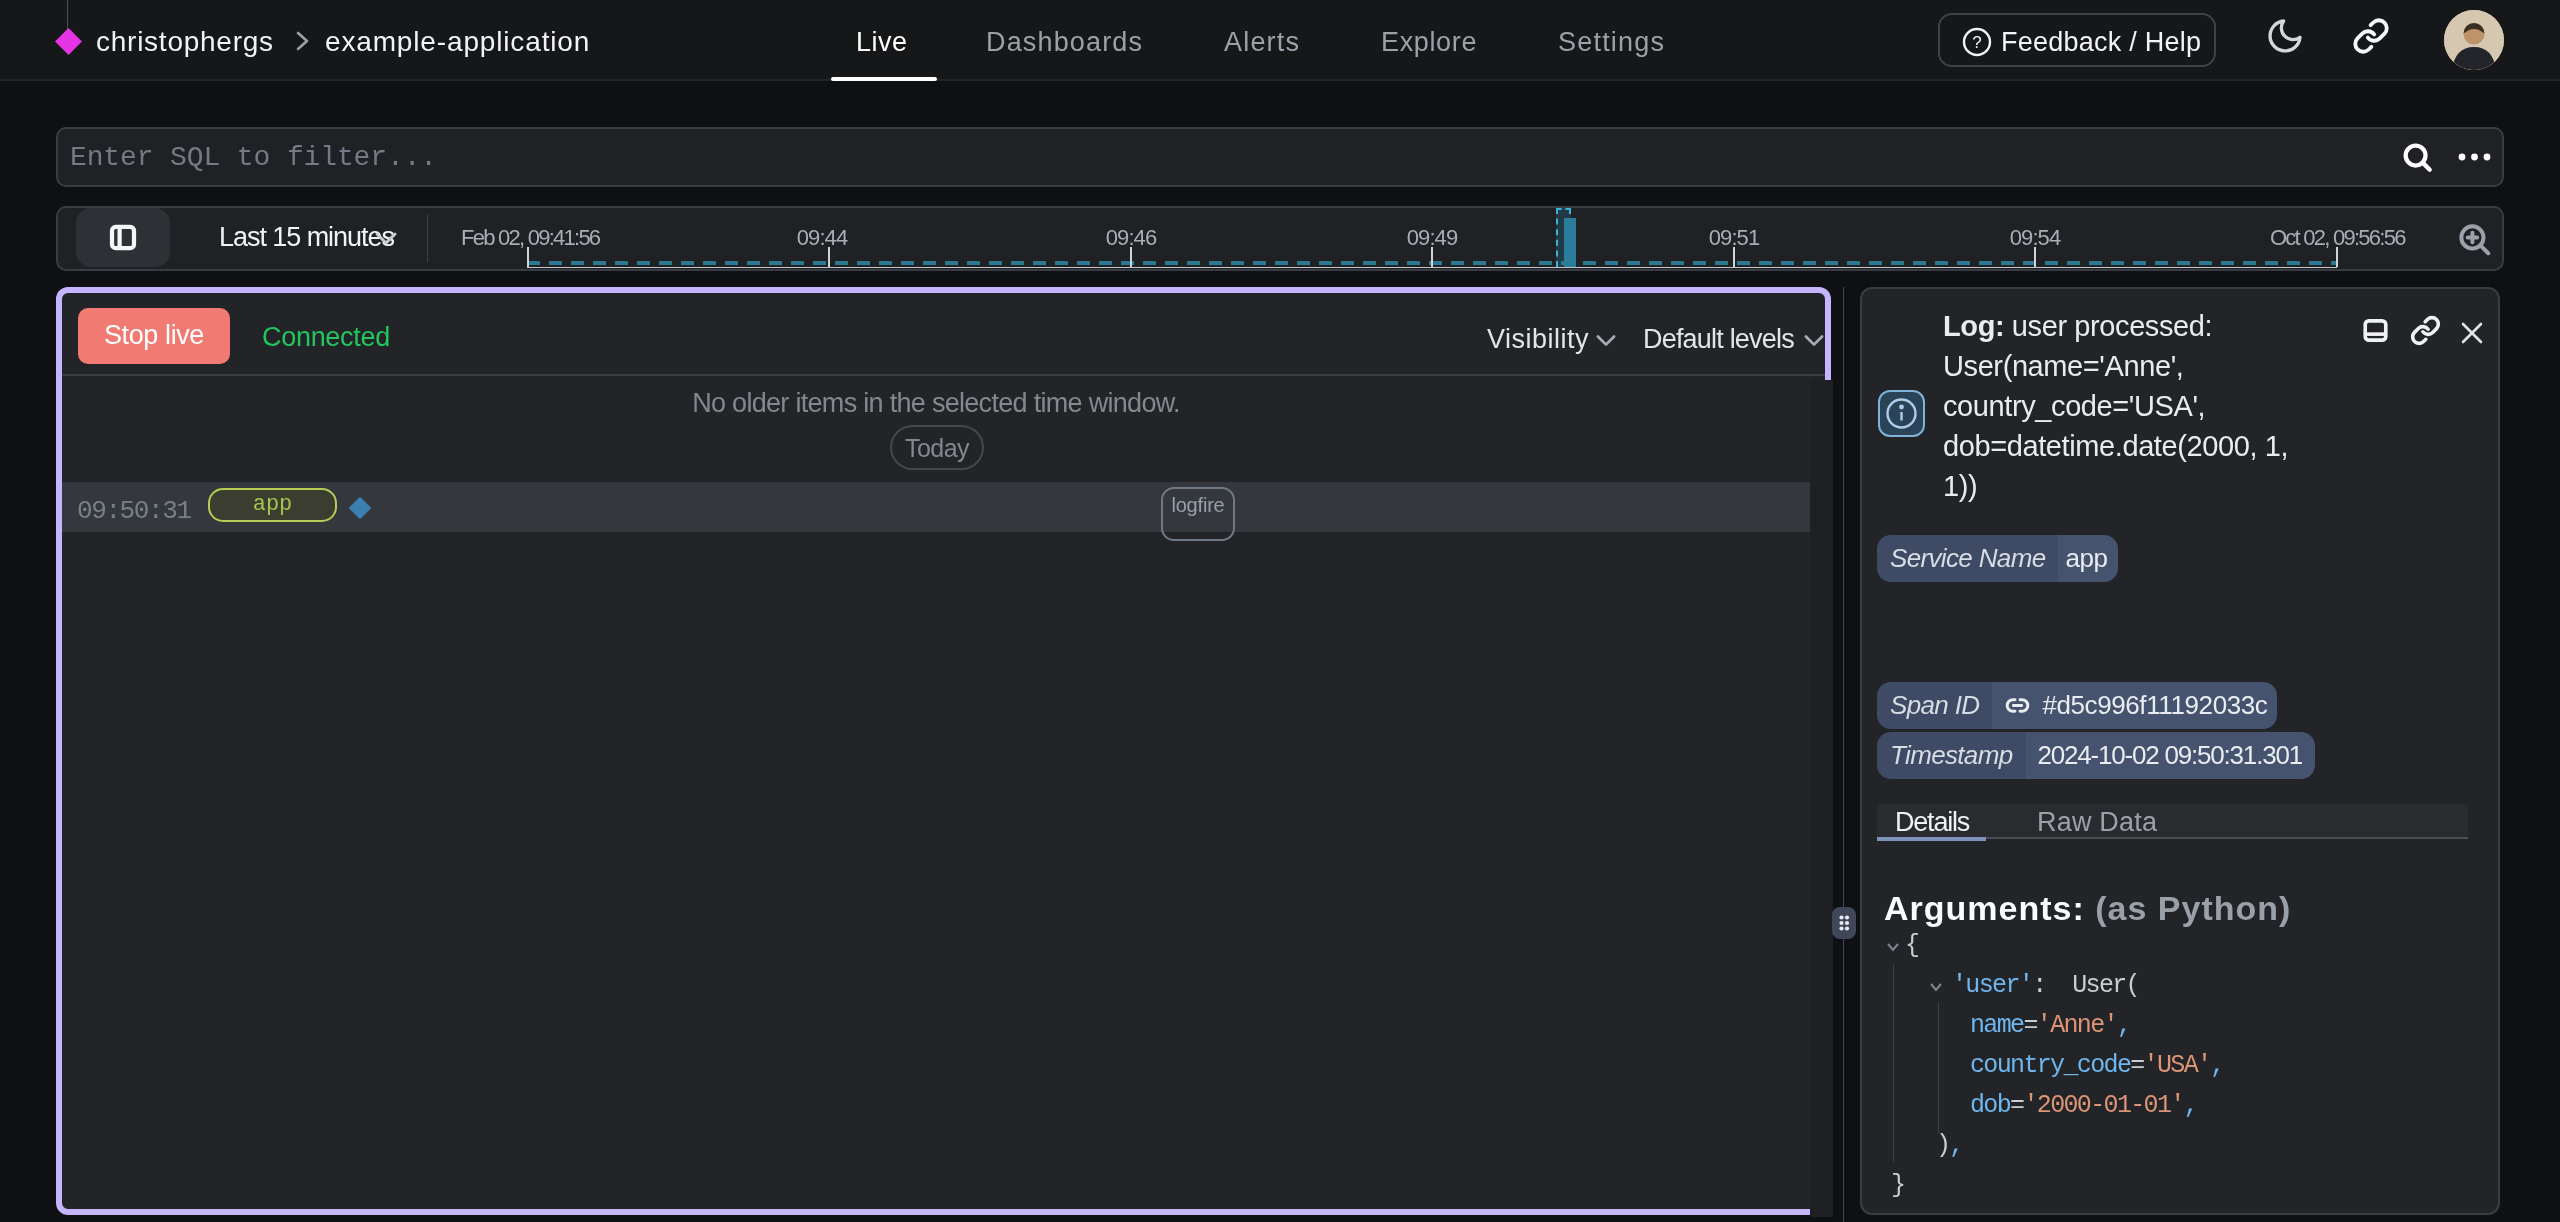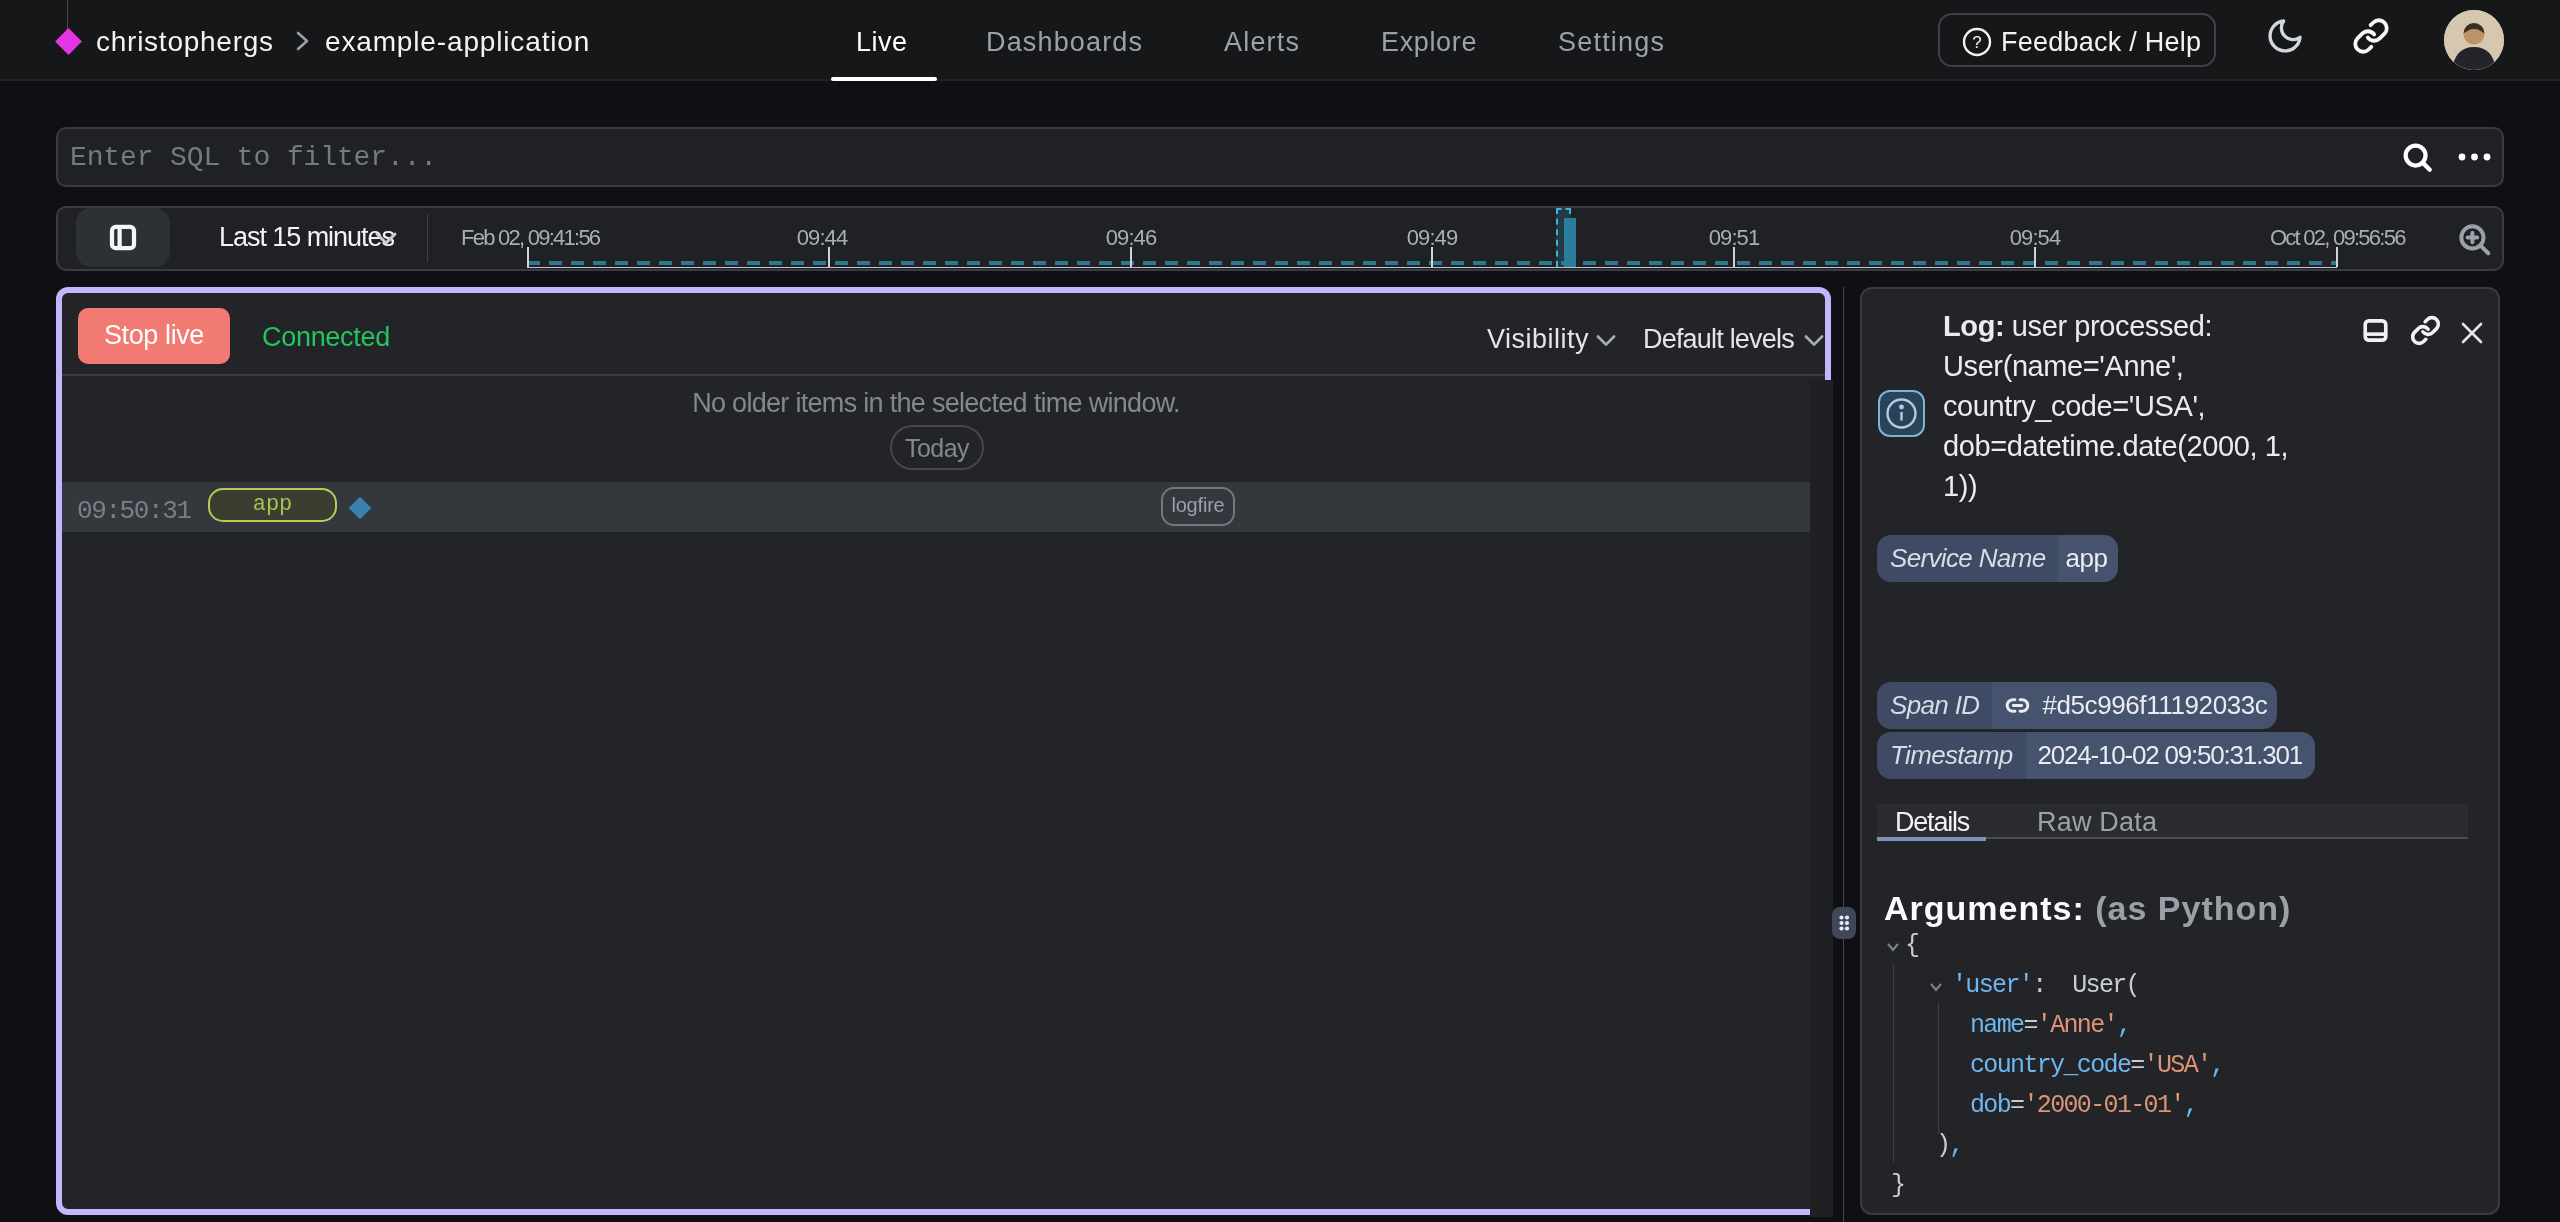--- a/index.html
+++ b/index.html
@@ -46,21 +46,21 @@
   #connected { position:absolute; left:200px; top:29px; font-size:27px; letter-spacing:-0.3px; color:#22c55e; }
   .lh-right { position:absolute; top:31px; font-size:27px; letter-spacing:-0.5px; color:#e3e5e8; white-space:nowrap; }
   #noolder { position:absolute; left:0; top:95px; width:1748px; text-align:center; font-size:27px; letter-spacing:-0.7px; color:#83888f; }
   #today { position:absolute; left:828px; top:132px; width:94px; height:45px; border:2px solid #44474d; border-radius:23px; text-align:center; line-height:42px; font-size:25px; letter-spacing:-0.5px; color:#83888f; }
   #scrolltrack { position:absolute; left:1748px; top:87px; width:23px; height:837px; background:#1e2023; }
   #logrow { position:absolute; left:0; top:189px; width:1748px; height:50px; background:#34373c; }
   #logrow .ts { position:absolute; left:15px; top:14px; font-size:26px; letter-spacing:-1.4px; color:#778088; }
   #apppill { position:absolute; left:146px; top:6px; width:129px; height:34px; background:#3a3d30; border:2.5px solid #b5cc55; border-radius:15px; text-align:center; line-height:30px; font-size:22px; color:#a8c24f; }
   #logrow .dia { position:absolute; left:290px; top:18px; width:16px; height:16px; background:#3c7fb1; transform:rotate(45deg); }
   #logrow .msg { position:absolute; left:323px; top:14px; font-size:26px; letter-spacing:-1.15px; color:#e8eaec; white-space:nowrap; }
-  #logfirepill { position:absolute; left:1099px; top:5px; width:74px; height:39px; border:2.5px solid #6e7984; border-radius:13px; text-align:center; line-height:33px; font-size:20px; letter-spacing:-0.2px; color:#96a0ac; font-family:"Liberation Sans", sans-serif; }
+  #logfirepill { position:absolute; left:1099px; top:5px; width:74px; height:54px; border:2.5px solid #6e7984; border-radius:13px; text-align:center; line-height:33px; font-size:20px; letter-spacing:-0.2px; color:#96a0ac; font-family:"Liberation Sans", sans-serif; }
 
   
   #resizeline { position:absolute; left:1843px; top:287px; width:1px; height:935px; background:#45474c; }
   #grip { position:absolute; left:1832px; top:907px; width:24px; height:32px; background:#3f4759; border-radius:8px; }
 
   
   #rpanel { position:absolute; left:1860px; top:287px; width:640px; height:928px; background:#232427; border:2px solid #3a3c41; border-radius:12px; }
   #infoicon { position:absolute; left:16px; top:101px; width:47px; height:47px; background:#2a4356; border:2px solid #7fb3da; border-radius:12px; }
   #rtitle { position:absolute; left:81px; top:17px; width:362px; font-size:29px; letter-spacing:-0.4px; line-height:40px; color:#e9ebed; }
   .pill { position:absolute; display:flex; border-radius:14px; overflow:hidden; font-size:26px; letter-spacing:-0.4px; }

